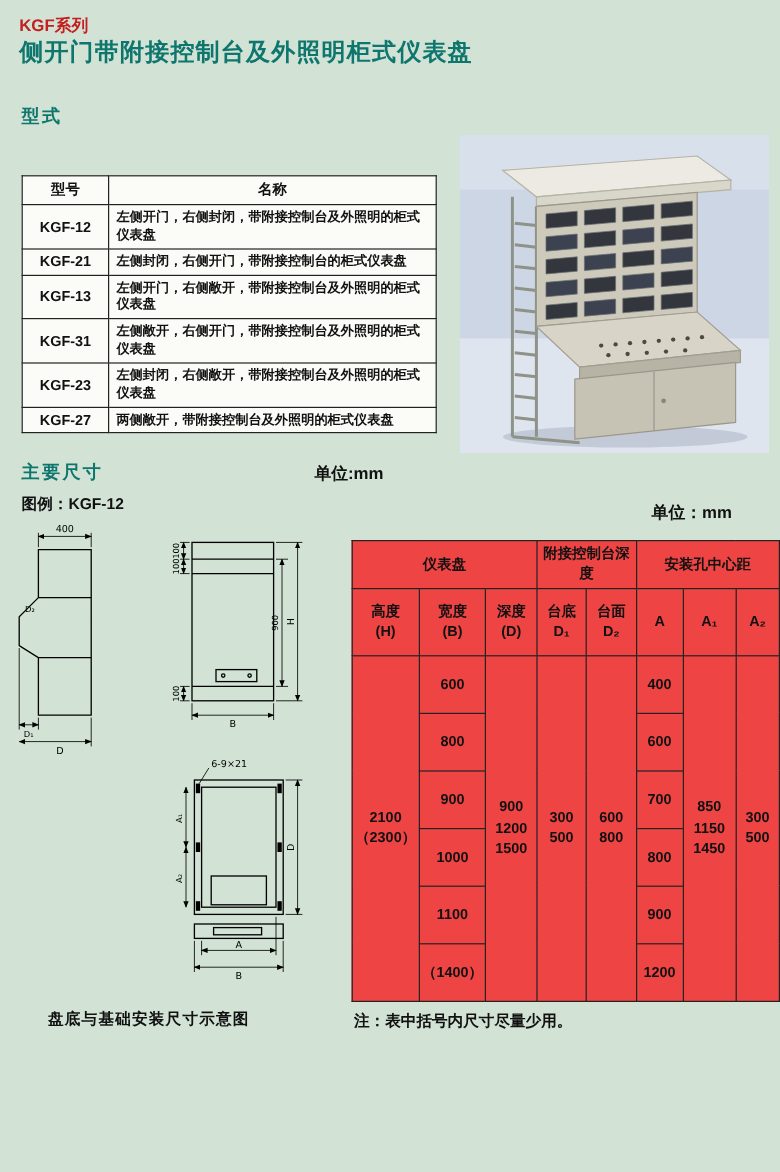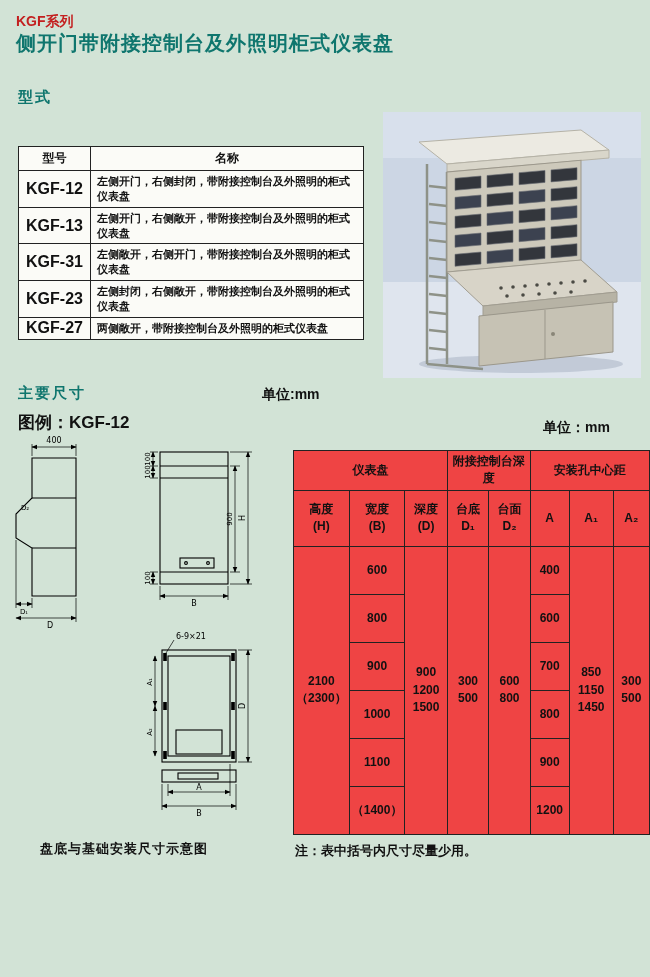--- a/index.html
+++ b/index.html
@@ -10,27 +10,27 @@
   }
   .series { position:absolute; left:16px; top:13px; font-size:14px; font-weight:bold; color:#c32020; }
   .title  { position:absolute; left:16px; top:30px; font-size:20px; font-weight:bold; color:#0f766e; letter-spacing:1px; }
   .sec-heading { position:absolute; font-size:15px; font-weight:bold; color:#0f766e; letter-spacing:2px; }
   #type-heading { left:18px; top:88px; }
   #dims-heading { left:18px; top:384px; }
 
   .type-table { position:absolute; left:18px; top:110px; width:346px; border-collapse:collapse; background:#fbfbf7;margin-top:36px; }
   .type-table th, .type-table td { border:1px solid #222; }
   .type-table th { font-weight:bold; font-size:12px; padding:3px 2px; text-align:center; }
-  .type-table td.model { width:72px; text-align:center; font-weight:bold; font-size:16px; }
+  .type-table td.model { width:72px; text-align:center; font-weight:bold; font-size:12px; }
   .type-table td.name  { padding:3px 6px; font-size:11px; font-weight:bold; line-height:1.35; }
 
   .photo { position:absolute; left:383px; top:112px; width:258px; height:266px; }
 
   .unit-top   { position:absolute; left:262px; top:386px; font-size:14px; font-weight:bold; }
-  .legend     { position:absolute; left:18px;  top:411px; font-size:17px; font-weight:bold; }
+  .legend     { position:absolute; left:18px;  top:411px; font-size:13px; font-weight:bold; }
   .unit-table { position:absolute; left:543px; top:419px; font-size:14px; font-weight:bold; }
 
   .drawings { position:absolute; left:10px; top:432px; width:280px; height:392px; }
   .caption  { position:absolute; left:40px; top:840px; font-size:13px; font-weight:bold; letter-spacing:1px; }
 
   .dim-table { position:absolute; left:293px; top:450px; border-collapse:collapse; background:#ef4444; table-layout:fixed; }
   .dim-table th, .dim-table td {
     border:1px solid #222; text-align:center; vertical-align:middle;
     font-size:12px; font-weight:bold; white-space:pre-line; line-height:1.45; padding:2px;
   }
@@ -55,20 +55,24 @@
 
   <table class="type-table">
     <tbody>
         <tr>
       <th style="width:72px">型号</th>
       <th>名称</th>
     </tr>
     <tr>
       <td class="model">KGF-12</td>
       <td class="name">左侧开门，右侧封闭，带附接控制台及外照明的柜式仪表盘</td>
+    </tr>
+    <tr>
+      <td class="model">KGF-21</td>
+      <td class="name">左侧封闭，右侧开门，带附接控制台的柜式仪表盘</td>
     </tr>
     <tr>
       <td class="model">KGF-13</td>
       <td class="name">左侧开门，右侧敞开，带附接控制台及外照明的柜式仪表盘</td>
     </tr>
     <tr>
       <td class="model">KGF-31</td>
       <td class="name">左侧敞开，右侧开门，带附接控制台及外照明的柜式仪表盘</td>
     </tr>
     <tr>

